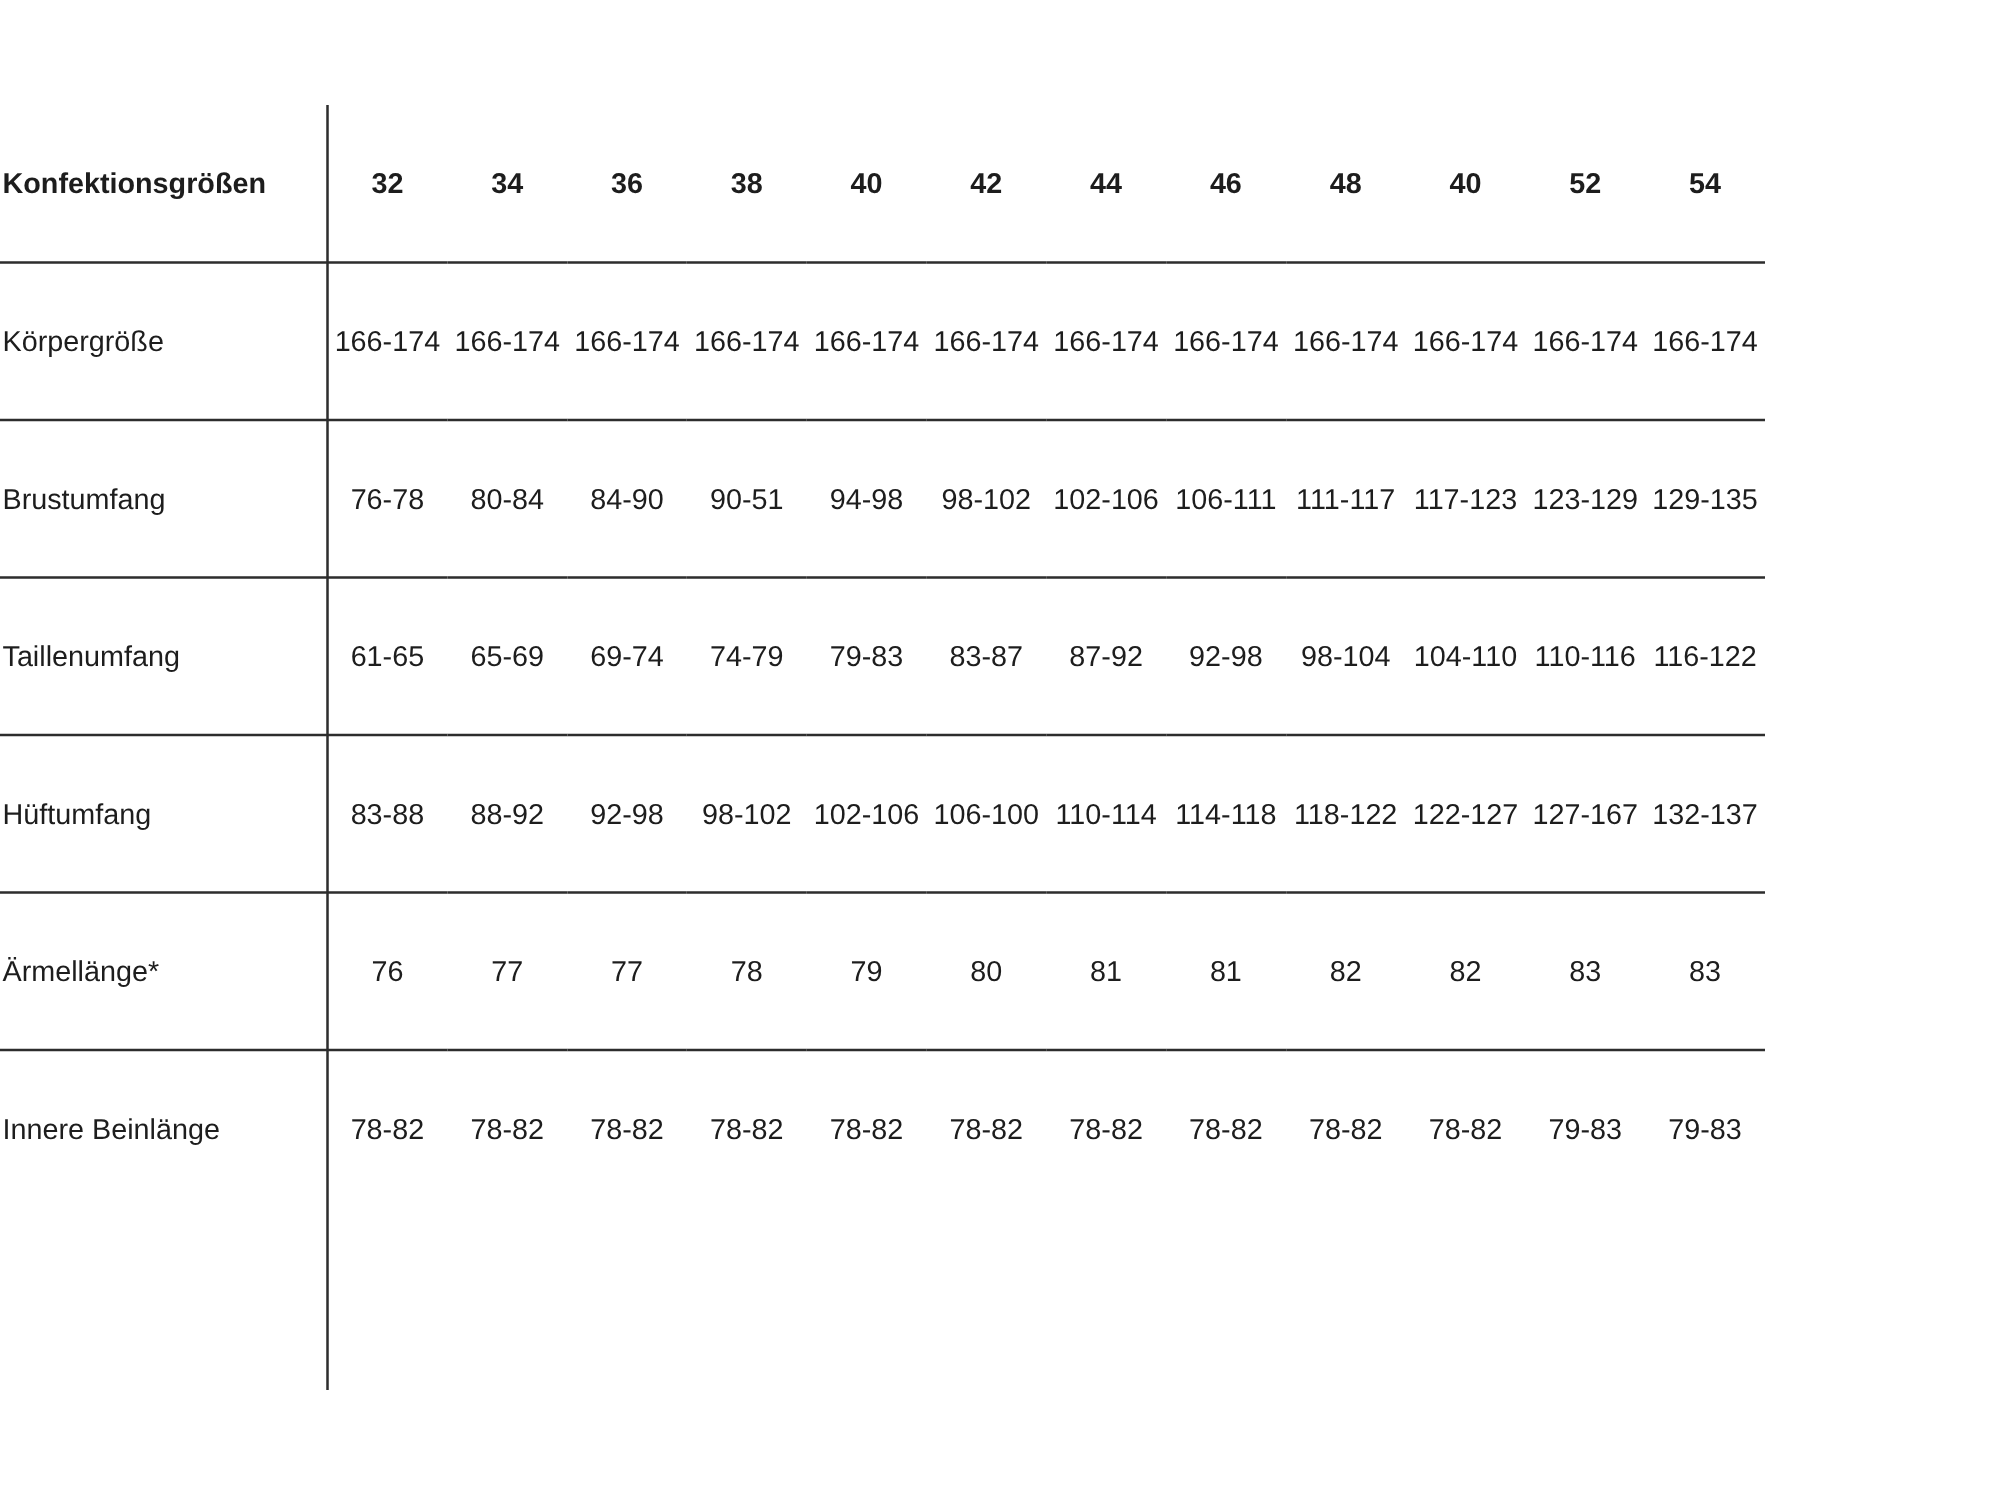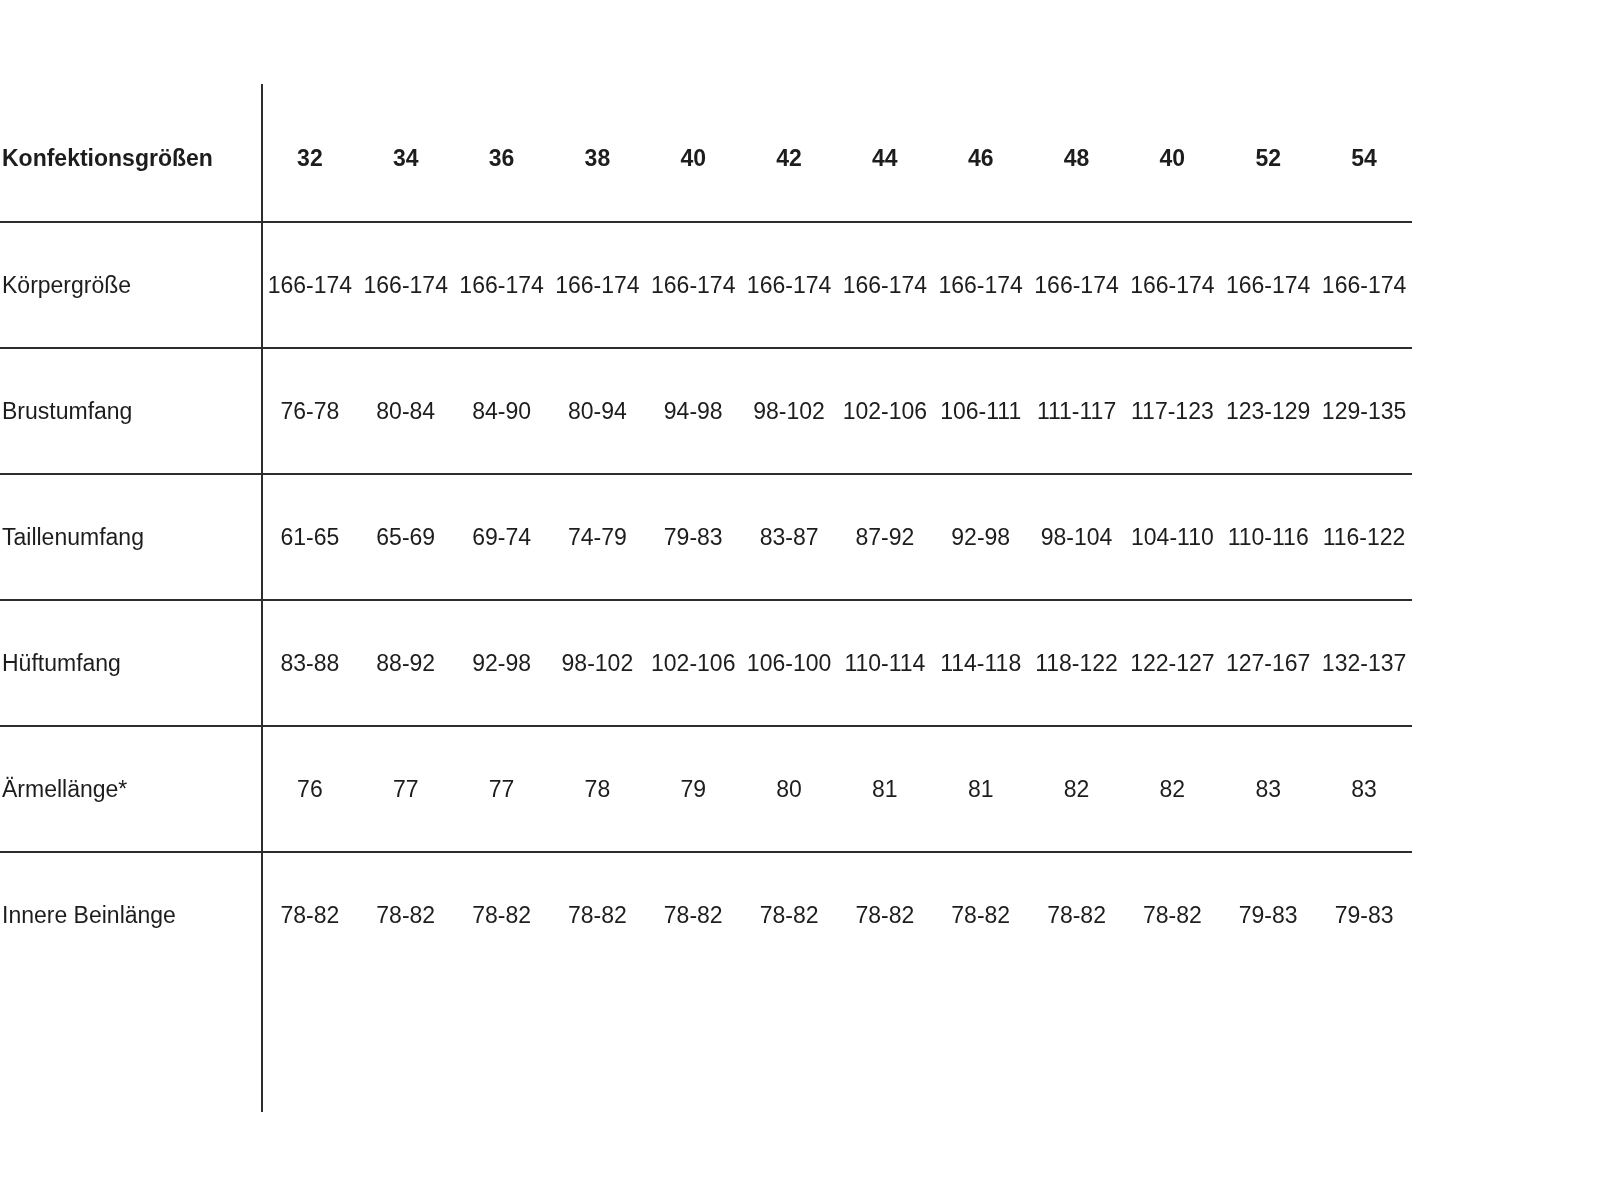--- a/index.html
+++ b/index.html
@@ -11,21 +11,21 @@
     position: relative;
     width: 1600px;
     height: 1200px;
     background: #ffffff;
     font-family: "Liberation Sans", "DejaVu Sans", sans-serif;
     color: #1d1d1d;
     overflow: hidden;
   }
   table.size-table {
     position: absolute;
-    top: 96px;
+    top: 84px;
     left: 0;
     width: 1412px;
     table-layout: fixed;
     border-collapse: collapse;
   }
   col.label-col { width: 262px; }
   tr { height: 126px; }
   th, td {
     padding: 0;
     font-size: 23px;
@@ -105,21 +105,21 @@
           <td>166-174</td>
           <td>166-174</td>
           <td>166-174</td>
           <td>166-174</td>
         </tr>
         <tr>
           <td class="label-cell">Brustumfang</td>
           <td>76-78</td>
           <td>80-84</td>
           <td>84-90</td>
-          <td>80-94</td>
+          <td>90-51</td>
           <td>94-98</td>
           <td>98-102</td>
           <td>102-106</td>
           <td>106-111</td>
           <td>111-117</td>
           <td>117-123</td>
           <td>123-129</td>
           <td>129-135</td>
         </tr>
         <tr>

